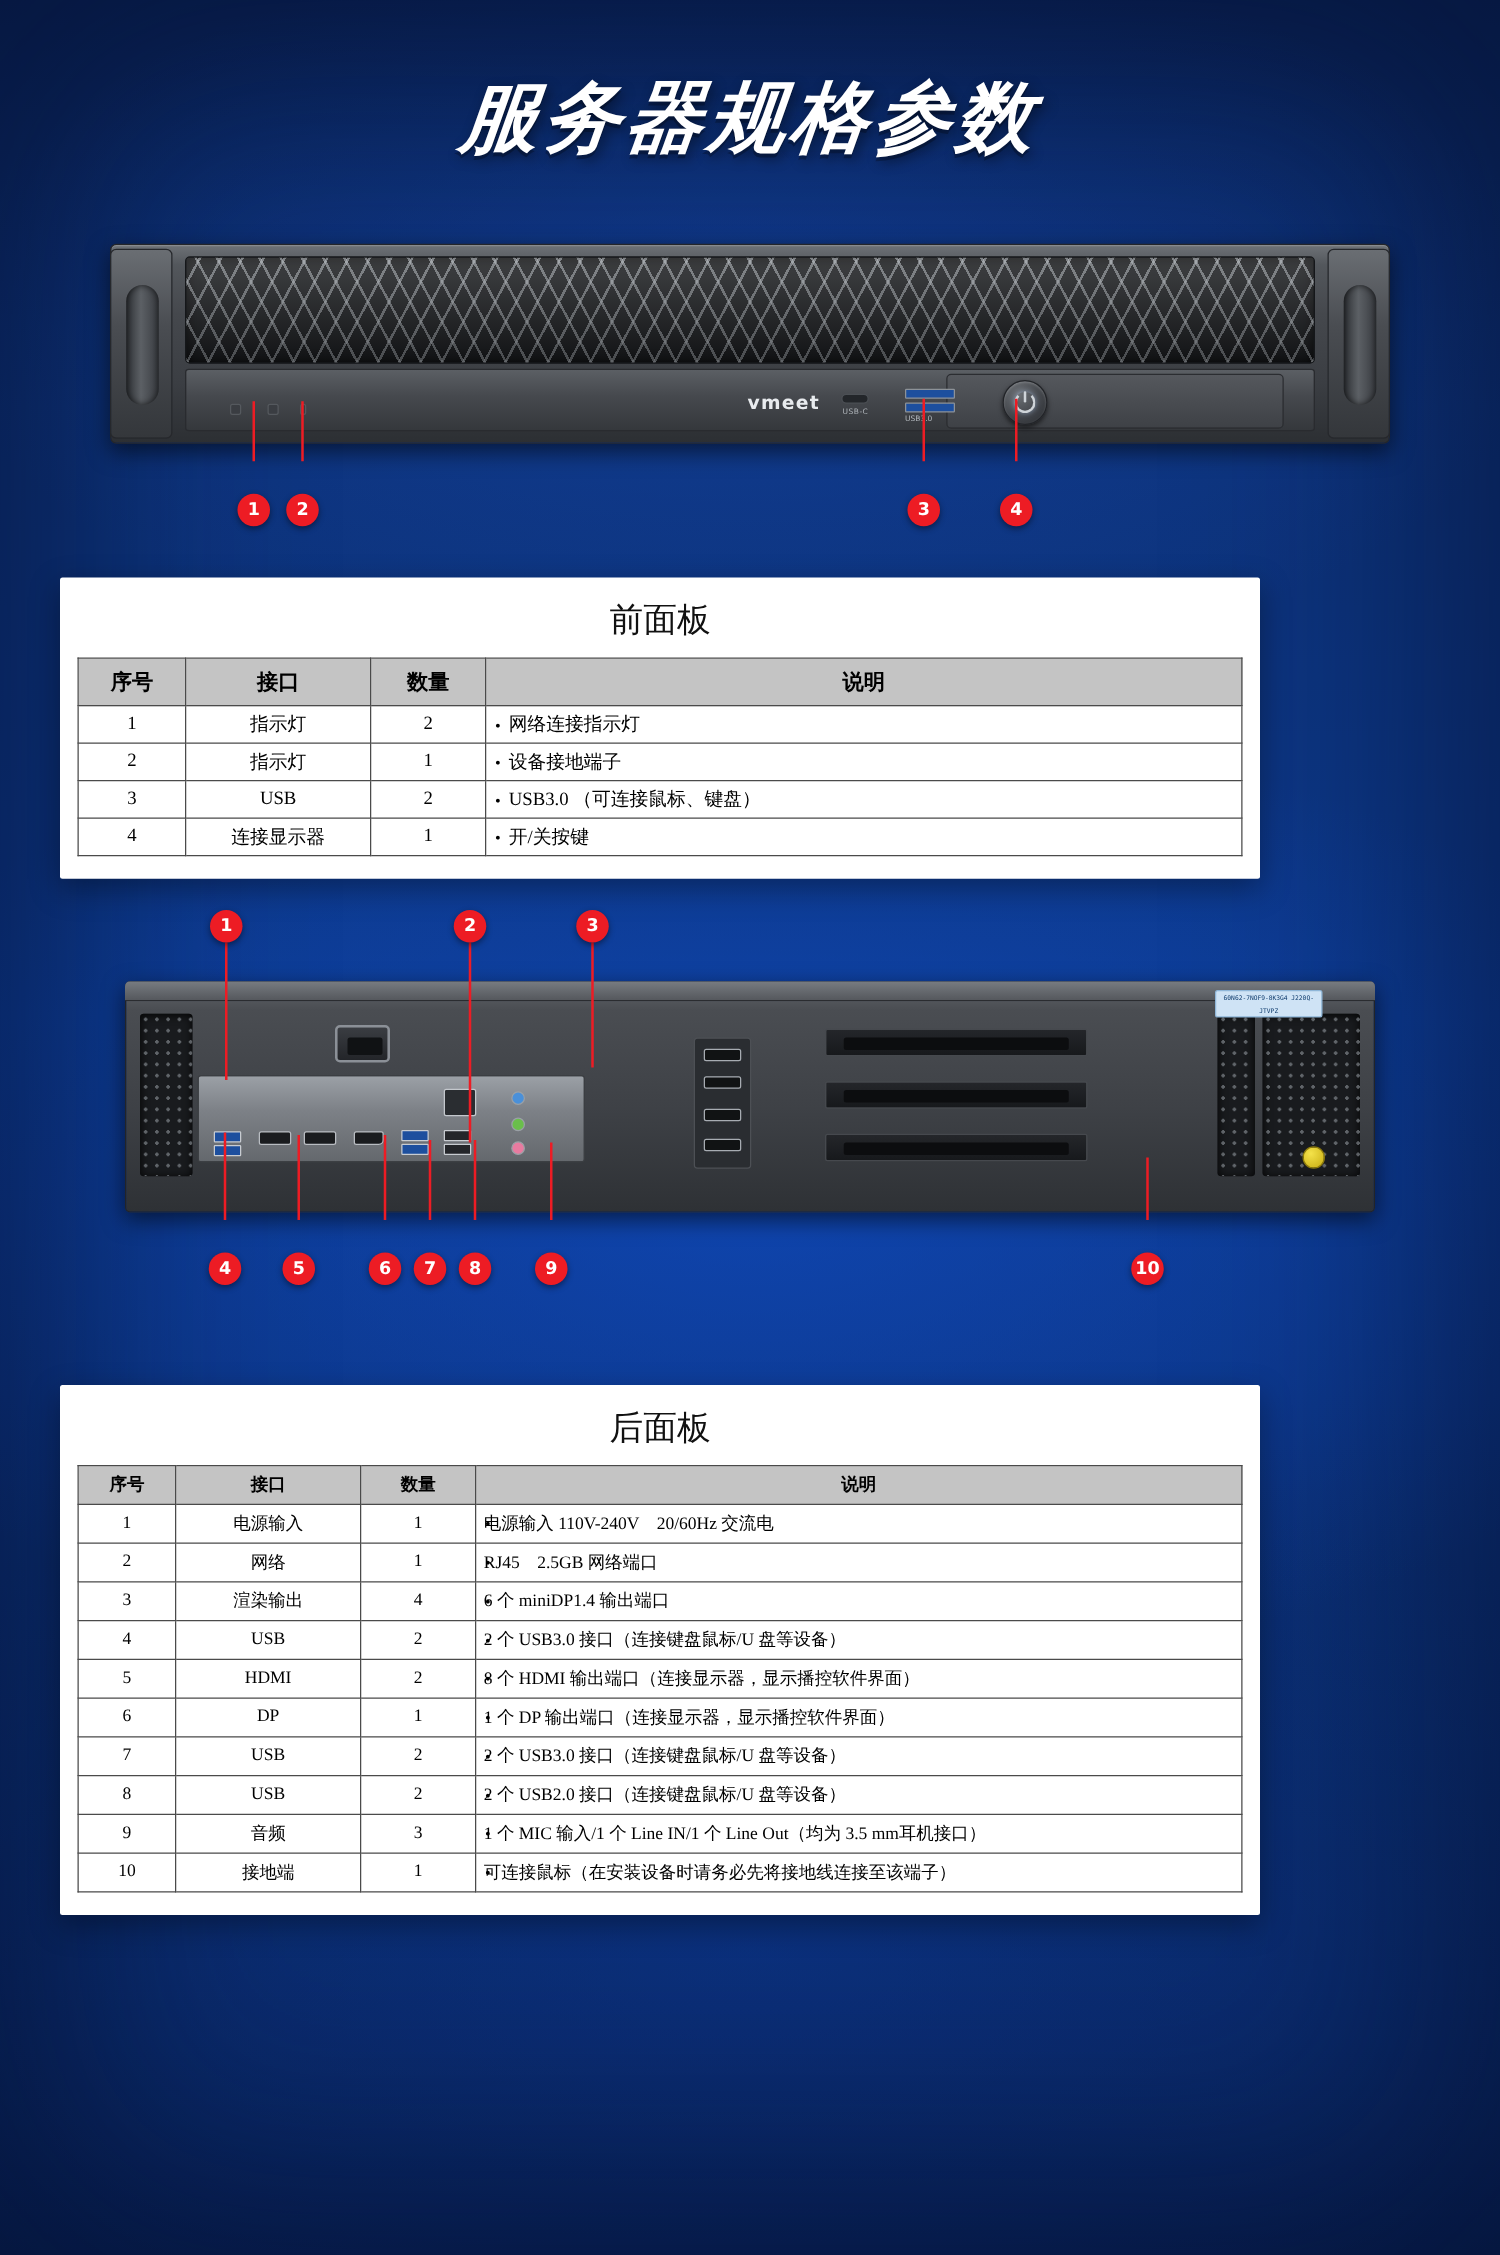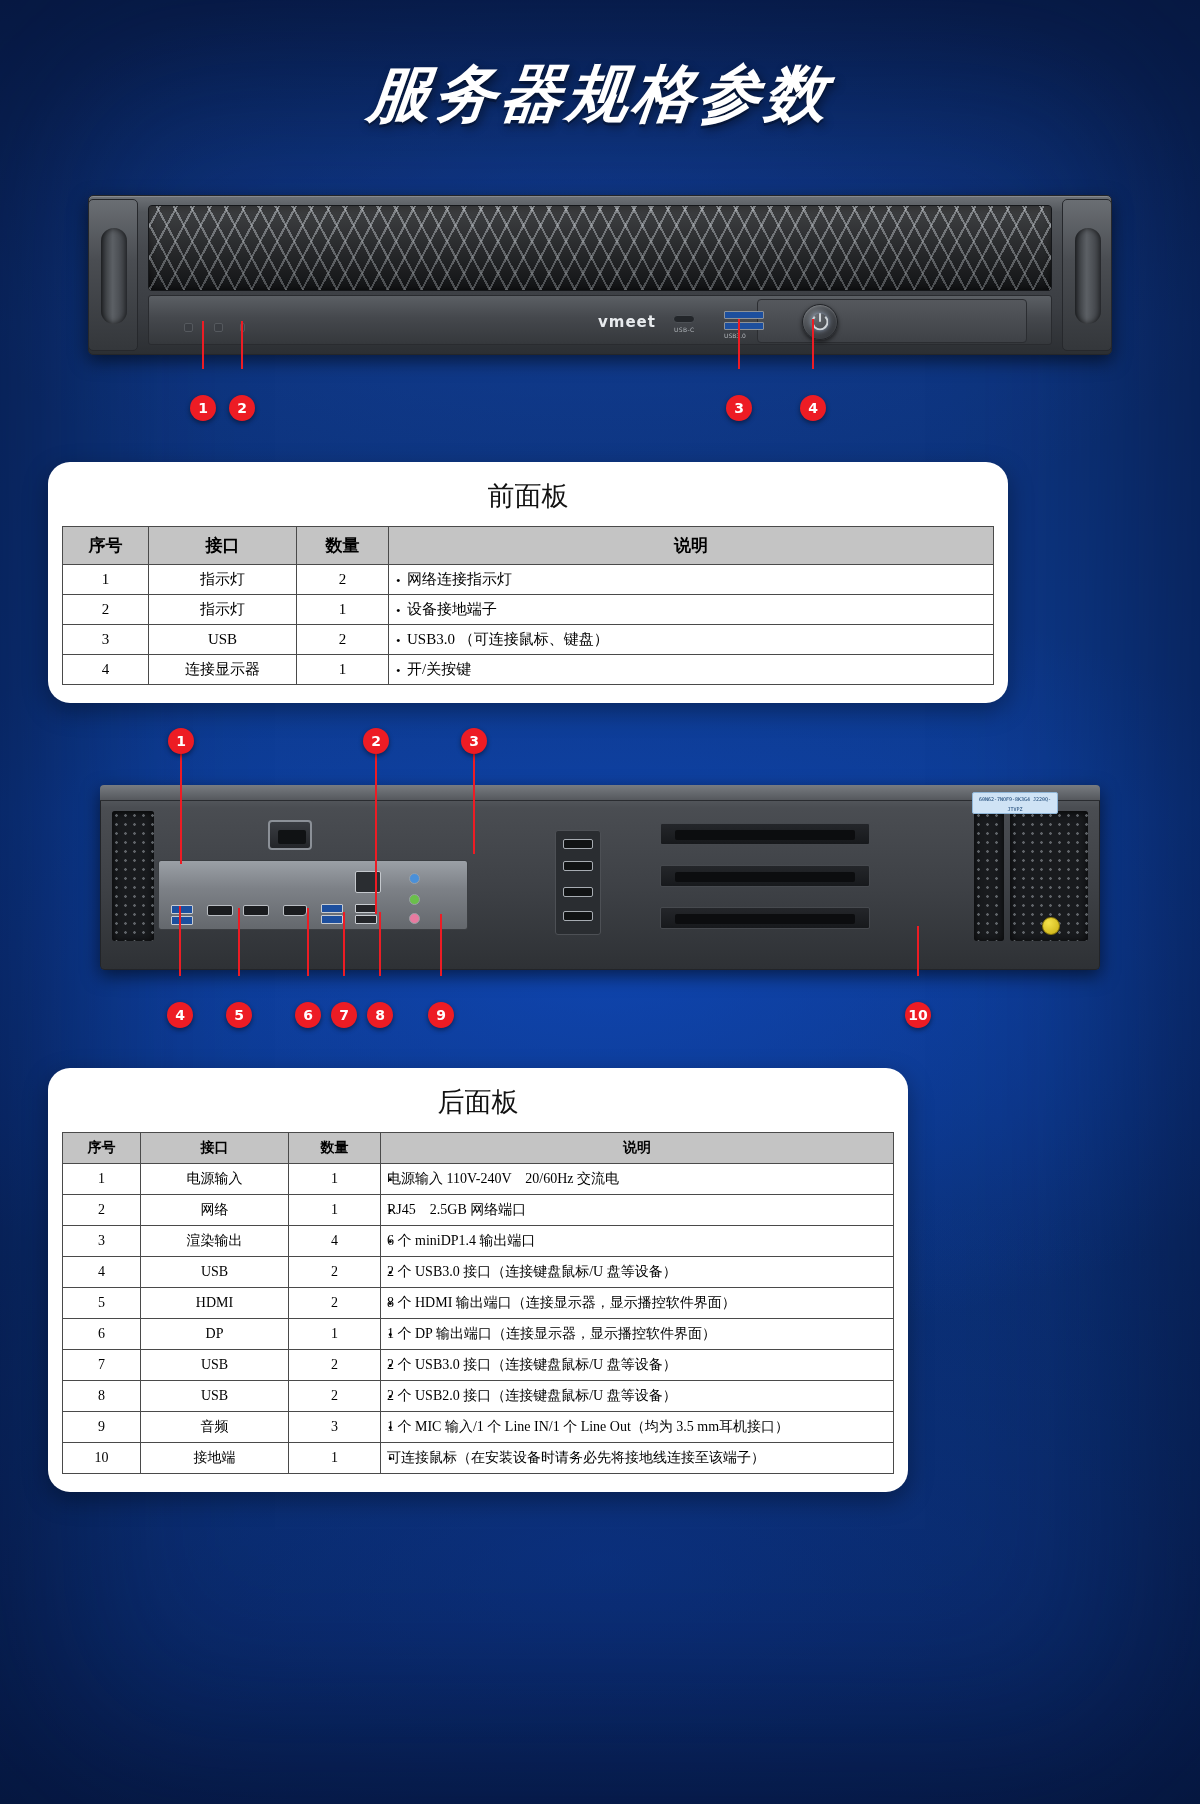--- a/index.html
+++ b/index.html
@@ -201,21 +201,21 @@
     font-family:"DejaVu Sans", sans-serif; font-size:14px; font-weight:700;
     display:flex; align-items:center; justify-content:center;
     box-shadow:0 2px 5px rgba(0,0,0,0.45);
   }
   .callout .stem { position:absolute; left:12px; width:2px; background:#ed1c24; }
   .callout.up  .stem { bottom:26px; }
   .callout.down .stem { top:26px; }
 
   
   .panel {
-    position:absolute; background:#ffffff; border-radius:22px;
+    position:absolute; background:#ffffff; border-radius:2px;
     box-shadow:0 8px 24px rgba(0,0,0,0.35);
     padding:16px 14px 18px 14px;
   }
   .panel-title {
     text-align:center; font-size:27px; color:#111; margin-bottom:12px;
     font-family:"Liberation Sans","DejaVu Sans", sans-serif; font-weight:400;
   }
   table { width:100%; border-collapse:collapse; }
   th, td {
     border:1px solid #4a4a4a;
@@ -225,21 +225,21 @@
   }
   thead th { background:#c4c4c4; font-weight:700; text-align:center; font-size:17px; padding:7px 6px; }
   td.c { text-align:center; }
   td.desc { text-align:left; padding-left:18px; position:relative; }
   td.desc .bullet { position:absolute; left:7px; top:50%; transform:translateY(-50%); font-size:13px; line-height:1; }
   .col-no   { width:86px; }
   .col-if   { width:148px; }
   .col-qty  { width:92px; }
 
   #panel-front { left:48px; top:462px; width:960px; }
-  #panel-rear  { left:48px; top:1068px; width:860px; }
+  #panel-rear  { left:48px; top:1108px; width:960px; }
   #panel-rear th, #panel-rear td { font-size:14px; padding:6px 6px; }
   #panel-rear .col-no { width:78px; }
   #panel-rear .col-if { width:148px; }
   #panel-rear .col-qty{ width:92px; }
 </style>
 </head>
 <body>
 
 
 

